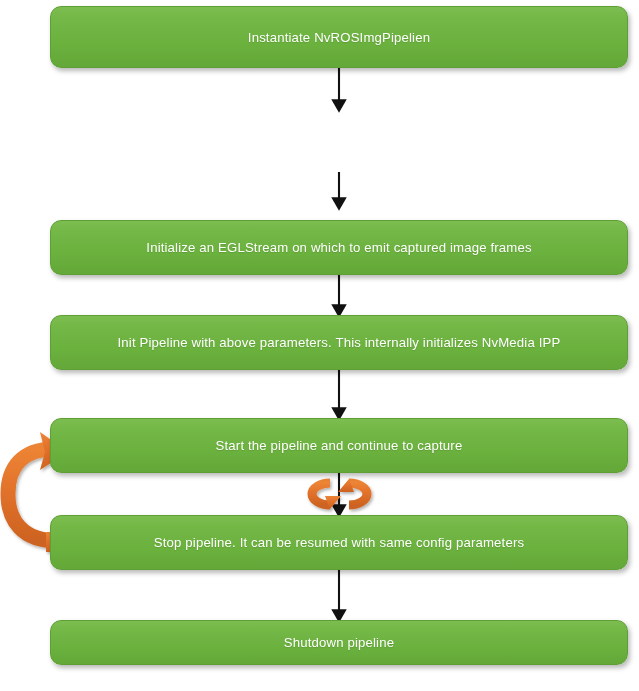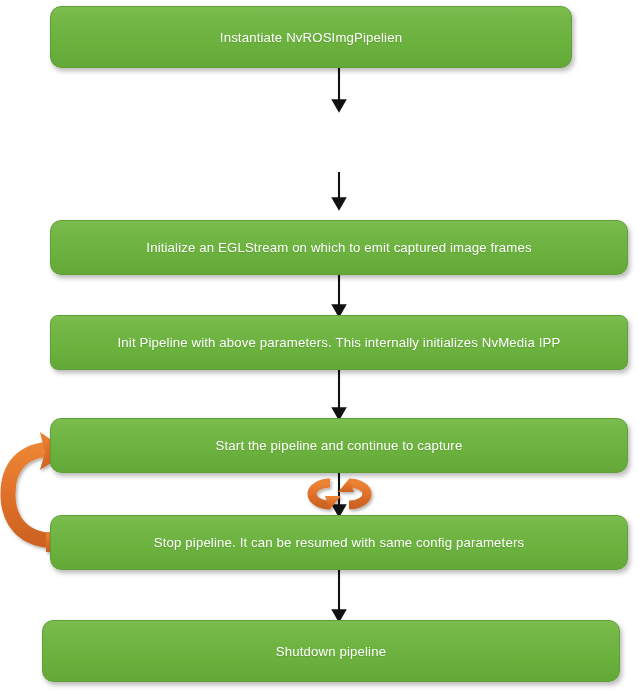--- a/index.html
+++ b/index.html
@@ -41,27 +41,27 @@
     color: #ffffff;
     font-size: 13.2px;
     line-height: 19px;
     letter-spacing: 0.15px;
     text-shadow: 0 1px 1px rgba(0,0,0,0.12);
     display: block;
     width: 100%;
   }
 
   
-  #node-0 { left: 50px; top: 6px;   width: 522px; height: 62px; }
+  #node-0 { left: 50px; top: 6px;   width: 578px; height: 62px; }
   #node-1 { left: 50px; top: 110px; width: 578px; height: 62px; }
   #node-2 { left: 50px; top: 208px; width: 578px; height: 55px; margin-top: 12px; }
-  #node-3 { left: 50px; top: 315px; width: 578px; height: 55px; border-radius: 8px; }
+  #node-3 { left: 50px; top: 315px; width: 578px; height: 55px; }
   #node-4 { left: 50px; top: 418px; width: 578px; height: 55px; }
   #node-5 { left: 50px; top: 515px; width: 578px; height: 55px; }
-  #node-6 { left: 42px; top: 620px; width: 578px; height: 62px; }
+  #node-6 { left: 50px; top: 620px; width: 578px; height: 45px; }
 
   
   #connectors {
     position: absolute;
     left: 0;
     top: 0;
     width: 639px;
     height: 691px;
     pointer-events: none;
   }

